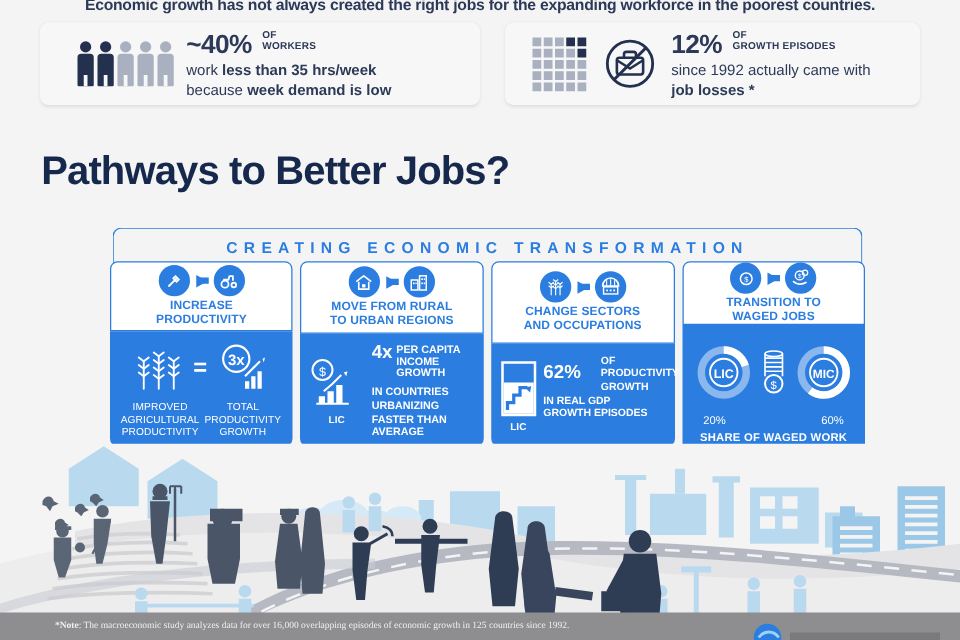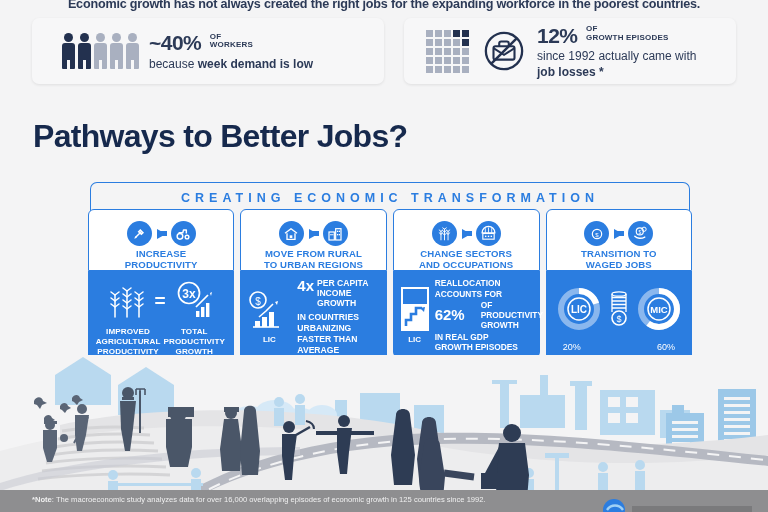--- a/index.html
+++ b/index.html
@@ -56,38 +56,38 @@
     border:1.6px solid #2b7de0; border-radius:7px 7px 0 0; border-bottom:none;
     display:flex; align-items:center; justify-content:center;
   }
   .panel span { font-size:12.5px; font-weight:bold; color:#2b7de0; letter-spacing:5px; }
 
   .cards { position:absolute; left:88px; top:209px; width:604px; height:148px; display:flex; gap:6px; }
   .card { width:147px; position:relative; display:flex; flex-direction:column; }
   .card-top {
     background:#ffffff; border:1.4px solid #2b7de0; border-radius:6px 6px 0 0;
     height:66px; display:flex; flex-direction:column; align-items:center;
-    justify-content:center; padding-top:11px;
+    justify-content:center; padding-top:0;
   }
   .icon-pair { display:flex; align-items:center; gap:5px; margin-bottom:3px; }
   .circ { width:25px; height:25px; border-radius:50%; background:#2b7de0; display:flex; align-items:center; justify-content:center; }
   .arrow-r { width:0;height:0;border-left:9px solid #2b7de0;border-top:5px solid transparent;border-bottom:5px solid transparent; position:relative;}
   .arrow-r:before{content:"";position:absolute;left:-6px;top:-2.5px;width:7px;height:5px;background:#2b7de0;}
   .card-top-label { font-size:9.6px; font-weight:bold; color:#2b7de0; text-align:center; line-height:1.12; letter-spacing:.1px; }
 
   .card-bot {
     background:#2b7de0; border-radius:0 0 6px 6px; flex:1;
     color:#fff; padding:7px 7px 6px; display:flex; flex-direction:column;
   }
 
   
   .c1row { display:flex; align-items:center; justify-content:center; gap:8px; height:45px; }
   .eq { font-size:19px; font-weight:bold; }
   .c1labels { display:flex; margin-top:4px; }
-  .c1labels div { flex:1; text-align:center; font-size:8.1px; font-weight:bold; line-height:1.22; letter-spacing:.1px;}
+  .c1labels div { flex:1; text-align:center; font-size:8.1px; font-weight:normal; line-height:1.22; letter-spacing:.1px;}
 
   
   .c2row { display:flex; gap:6px; height:100%; }
   .c2left { width:44px; display:flex; flex-direction:column; align-items:center; justify-content:center; }
   .c2lic { font-size:8px; font-weight:bold; margin-top:2px; }
   .c2right { flex:1; }
   .c2head { display:flex; align-items:flex-start; gap:3px; }
   .x4 { font-size:15px; font-weight:bold; line-height:1; }
   .c2h-txt { font-size:8.6px; font-weight:bold; line-height:1.12; padding-top:1px; }
   .c2sub { font-size:8.6px; font-weight:bold; line-height:1.25; margin-top:4px; }
@@ -106,21 +106,21 @@
   .c4share { text-align:center; font-size:9px; font-weight:bold; margin-top:4px; letter-spacing:.2px;}
 
   .dashline { position:absolute; top:357px; width:2px; height:36px; background:repeating-linear-gradient(#2b7de0 0 3px, transparent 3px 6px); }
   .dashdot { position:absolute; width:7px; height:7px; border-radius:50%; background:#2b7de0; }
 
   
   .scene { position:absolute; left:0; top:355px; width:768px; height:145px; overflow:hidden; background:#f4f4f5; }
 
   
   .footer { position:absolute; left:0; bottom:0; width:768px; height:22px; background:#8e8e90; }
-  .footnote { position:absolute; left:32px; top:5px; font-size:7.6px; color:#f0f0f0; }
+  .footnote { position:absolute; left:44px; top:5px; font-size:7.6px; color:#f0f0f0;font-family:Liberation Serif, serif; }
   .footnote b { font-weight:bold; }
   .logo { position:absolute; right:8px; bottom:-10px; width:160px; height:26px; }
 </style>
 </head>
 <body>
 
 <div class="page">
 
   <div class="headline">Economic growth has not always created the right jobs for the expanding workforce in the poorest countries.</div>
 
@@ -149,20 +149,23 @@
             <div class="p-body" style="background:#a9b0c0"></div>
           </div>
       </div>
       <div class="stattext">
         <div>
           <span class="bignum">~40%</span>
           <span class="smcap">
             <span>OF</span><br>
             <span>WORKERS</span>
           </span>
+        </div>
+        <div class="line2">
+          <span>work </span><b>less than 35 hrs/week</b>
         </div>
         <div class="line2">
           <span>because </span><b>week demand is low</b>
         </div>
       </div>
     </div>
 
     <div class="statbox right">
       <div class="dotgrid">
         <i></i>
@@ -383,24 +386,20 @@
           <div class="c3left">
             <svg width="30" height="46" viewBox="0 0 30 46">
               <rect x="2" y="2" width="26" height="42" fill="none" stroke="#fff" stroke-width="2"></rect>
               <rect x="3" y="18" width="24" height="25" fill="#fff"></rect>
               <path d="M6 40v-6h5v-6h5v-6h6" stroke="#2b7de0" stroke-width="2.6" fill="none"></path>
               <path d="M20 22l5-1 -1 5z" fill="#2b7de0"></path>
             </svg>
             <div class="c3lic">LIC</div>
           </div>
           <div class="c3right">
-            <div>
-              <span>REALLOCATION</span><br>
-              <span>ACCOUNTS FOR</span>
-            </div>
             <div class="c3mid">
               <span class="c3pct">62%</span>
               <span>
                 <span>OF PRODUCTIVITY</span><br>
                 <span>GROWTH</span>
               </span>
             </div>
             <div>
               <span>IN REAL GDP</span><br>
               <span>GROWTH  EPISODES</span>

